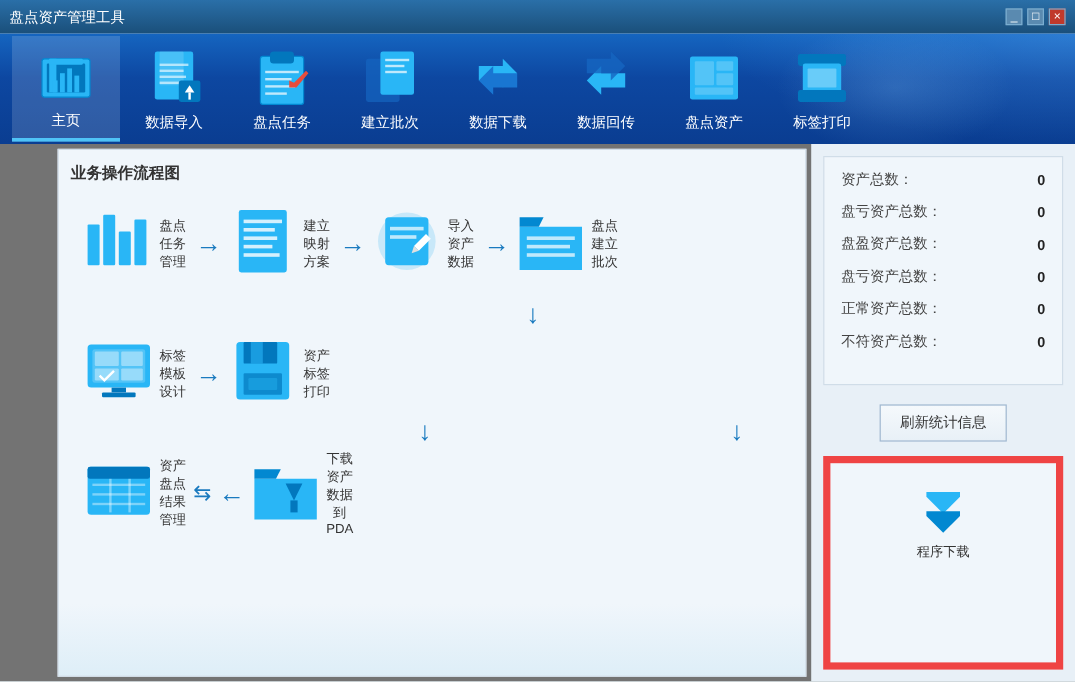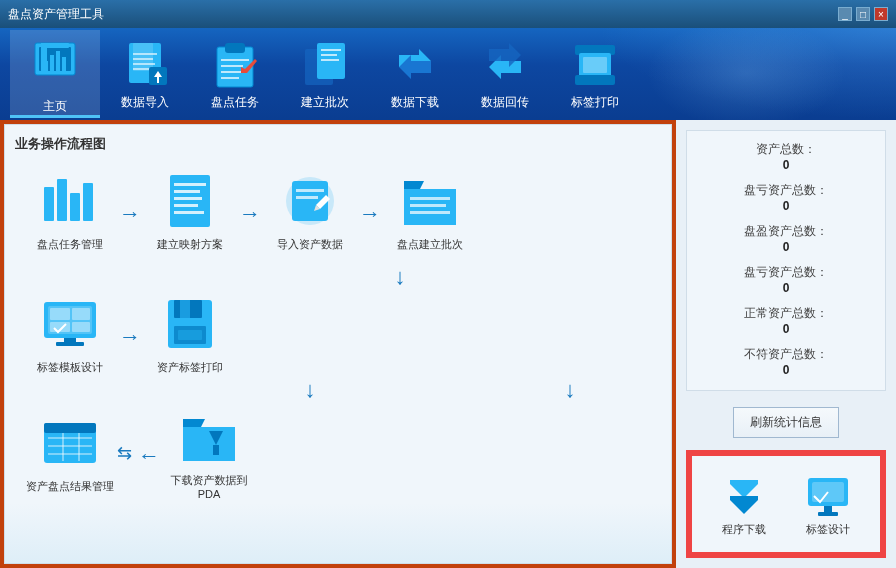--- a/index.html
+++ b/index.html
@@ -80,41 +80,41 @@
       height: 88px;
       color: white;
       cursor: pointer;
       text-decoration: none;
       position: relative;
       z-index: 1;
     }
     .nav-item.active {
       background: rgba(255,255,255,0.15);
       border-bottom: 3px solid #4fc3f7;
-      justify-content: space-between;
     }
     .nav-icon {
       width: 50px;
       height: 54px;
       display: flex;
       align-items: center;
       justify-content: center;
       margin-bottom: 2px;
     }
     .nav-label {
       font-size: 12px;
       color: white;
       text-align: center;
     }
 
     
     .main-area {
       display: flex;
       height: calc(568px - 28px - 92px);
-      background: #c2410c;
+      background: #737373;
+      padding-left: 44px;
     }
 
     
     .left-panel {
       flex: 1;
       background: #f0f6fb;
       border: 1px solid #d0dde8;
       margin: 4px;
       padding: 10px;
       position: relative;
@@ -136,21 +136,20 @@
     }
 
     .flow-row {
       display: flex;
       align-items: center;
       margin-bottom: 10px;
     }
 
     .flow-item {
       display: flex;
-      flex-direction: column;
       align-items: center;
       width: 90px;
     }
 
     .flow-icon {
       width: 64px;
       height: 64px;
       display: flex;
       align-items: center;
       justify-content: center;
@@ -199,23 +198,22 @@
       margin-bottom: 8px;
     }
 
     .stat-row {
       display: flex;
       justify-content: space-between;
       align-items: center;
       margin-bottom: 10px;
       font-size: 12px;
       color: #333;
-      flex-direction: column;
-    }
-    .stat-row:last-child { margin-bottom: 3px; }
+    }
+    .stat-row:last-child { margin-bottom: 17px; }
 
     .stat-label { color: #444; }
     .stat-value { color: #222; font-weight: bold; }
 
     .refresh-btn {
       border: 1px solid #a0b8d0;
       background: linear-gradient(to bottom, #f5f9fc, #e8f0f7);
       color: #333;
       font-size: 12px;
       padding: 6px 16px;
@@ -366,20 +364,32 @@
   <div class="nav-item">
     <div class="nav-icon">
       <svg width="48" height="52" viewBox="0 0 48 52">
         <path d="M8,26 L28,26 L28,20 L40,32 L28,44 L28,38 L8,38 Z" fill="#29b6f6" transform="rotate(180,24,30)"></path>
         <path d="M8,10 L28,10 L28,4 L40,16 L28,28 L28,22 L8,22 Z" fill="#1565c0" opacity="0.8"></path>
       </svg>
     </div>
     <span class="nav-label">数据回传</span>
   </div>
 
+  <div class="nav-item">
+    <div class="nav-icon">
+      <svg width="48" height="52" viewBox="0 0 48 52">
+        <rect x="4" y="8" width="40" height="36" rx="2" fill="#29b6f6"></rect>
+        <rect x="8" y="12" width="16" height="20" rx="1" fill="white" opacity="0.2"></rect>
+        <rect x="26" y="12" width="14" height="8" rx="1" fill="white" opacity="0.2"></rect>
+        <rect x="26" y="22" width="14" height="10" rx="1" fill="white" opacity="0.2"></rect>
+        <rect x="8" y="34" width="32" height="6" rx="1" fill="white" opacity="0.2"></rect>
+      </svg>
+    </div>
+    <span class="nav-label">盘点资产</span>
+  </div>
 
   <div class="nav-item">
     <div class="nav-icon">
       <svg width="48" height="52" viewBox="0 0 48 52">
         <rect x="4" y="6" width="40" height="10" rx="2" fill="#0277bd"></rect>
         <rect x="8" y="14" width="32" height="24" rx="2" fill="#29b6f6"></rect>
         <rect x="12" y="18" width="24" height="16" rx="1" fill="white" opacity="0.3"></rect>
         <rect x="4" y="36" width="40" height="10" rx="2" fill="#0277bd"></rect>
       </svg>
     </div>
@@ -597,32 +607,20 @@
         <div class="shortcut-item">
           <div class="shortcut-icon">
             <svg width="44" height="44" viewBox="0 0 44 44">
               <polygon points="22,6 36,6 36,10 22,24 8,10 8,6" fill="#29b6f6"></polygon>
               <polygon points="8,22 36,22 36,26 22,40 8,26" fill="#0288d1"></polygon>
             </svg>
           </div>
           <span class="shortcut-label">程序下载</span>
         </div>
 
-        <div class="shortcut-item">
-          <div class="shortcut-icon">
-            <svg width="44" height="44" viewBox="0 0 44 44">
-              <rect x="2" y="4" width="40" height="28" rx="3" fill="#29b6f6"></rect>
-              <rect x="6" y="8" width="32" height="20" rx="2" fill="white" opacity="0.25"></rect>
-              <polyline points="8,22 14,28 22,18" stroke="white" stroke-width="2" fill="none"></polyline>
-              <rect x="18" y="32" width="8" height="6" fill="#0277bd"></rect>
-              <rect x="12" y="38" width="20" height="4" rx="1" fill="#0277bd"></rect>
-            </svg>
-          </div>
-          <span class="shortcut-label">标签设计</span>
-        </div>
 
 
       </div>
     </div>
 
   </div>
 
 </div>
 
 </body></html>

